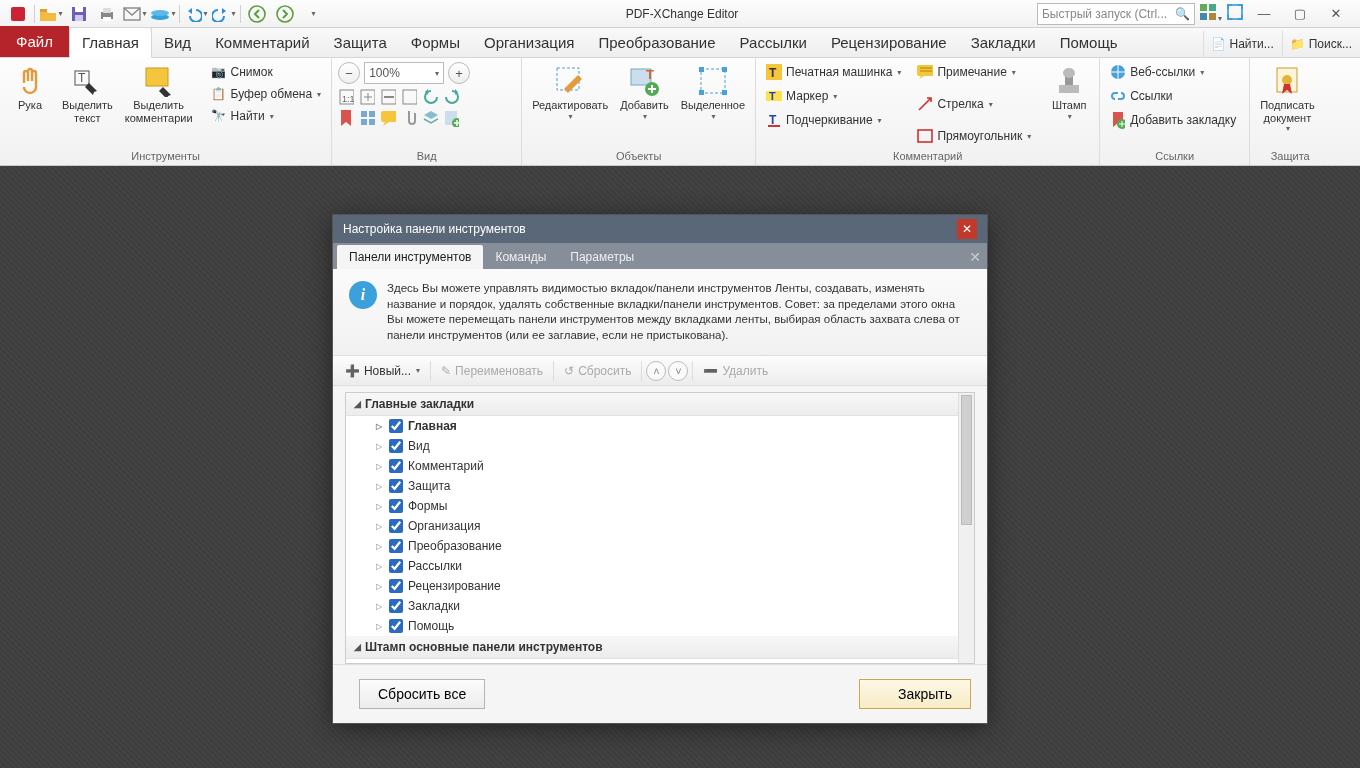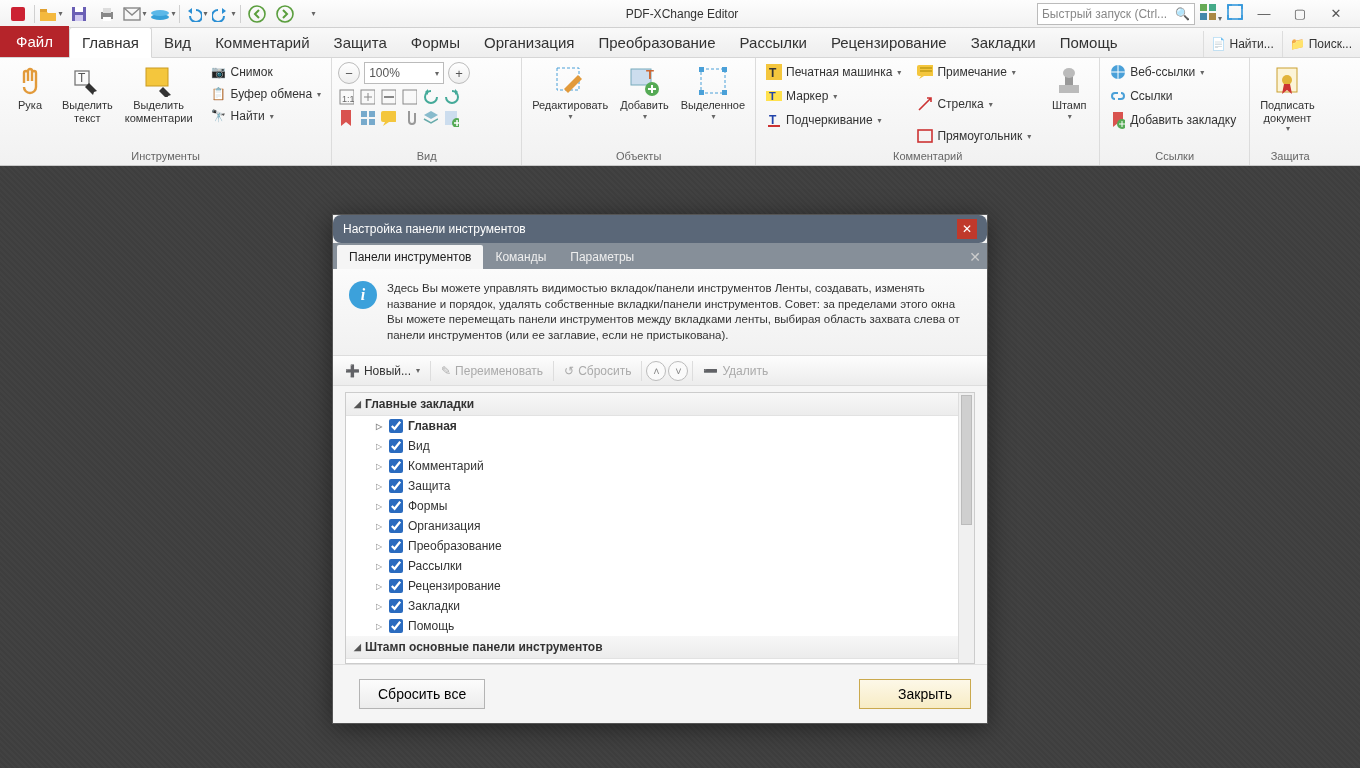--- a/index.html
+++ b/index.html
@@ -37,21 +37,21 @@
 .rsmall .icn, .sqicn { width:16px; height:16px; display:inline-flex; align-items:center; justify-content:center; }
 .zoombox { width:80px; height:22px; border:1px solid #bbb; background:#fff; font-size:12px; padding:0 4px; display:flex; align-items:center; color:#555;}
 .circ { width:22px; height:22px; border:1px solid #bbb; border-radius:50%; display:flex; align-items:center; justify-content:center; font-size:13px; color:#555; cursor:pointer; background:linear-gradient(#fff,#eee);}
 .iconrow { display:flex; gap:5px; }
 
 
 .docarea { position:absolute; top:166px; left:0; right:0; bottom:0; background:repeating-linear-gradient(45deg,#3e3e3e 0,#3e3e3e 2px,#424242 2px,#424242 4px); }
 
 
 .dialog { position:absolute; left:332px; top:214px; width:656px; height:510px; background:#f5f5f5; border:1px solid #555; box-shadow:0 4px 24px rgba(0,0,0,.45); display:flex; flex-direction:column; }
-.dlg-title { height:28px; background:#5a6778; color:#fff; display:flex; align-items:center; padding:0 10px; font-size:12px;border-radius:8px; }
+.dlg-title { height:28px; background:#5a6778; color:#fff; display:flex; align-items:center; padding:0 10px; font-size:12px; }
 .dlg-title .dclose { margin-left:auto; width:20px; height:20px; background:#c0392b; color:#fff; display:flex; align-items:center; justify-content:center; cursor:pointer; font-size:12px; }
 .dlg-tabs { height:26px; background:#868f99; display:flex; align-items:end; padding-left:4px; }
 .dtab { padding:5px 12px; font-size:12px; color:#eee; cursor:pointer; }
 .dtab.active { background:#f5f5f5; color:#222; border-radius:2px 2px 0 0;}
 .dlg-tabs .dclose2 { margin-left:auto; width:24px; height:24px; color:#ccc; display:flex; align-items:center; justify-content:center; cursor:pointer; font-size:14px;}
 .dlg-info { display:flex; gap:10px; padding:12px 16px; background:linear-gradient(#fbfbfb,#f1f1f1); border-bottom:1px solid #ddd; }
 .dlg-info .iicon { width:28px; height:28px; border-radius:50%; background:#3ca1db; color:#fff; display:flex; align-items:center; justify-content:center; font-weight:bold; font-family:Georgia,serif; font-style:italic; flex:none;}
 .dlg-info .itxt { font-size:11.5px; color:#333; line-height:1.35; }
 .dlg-toolbar { height:30px; background:linear-gradient(#fdfdfd,#ececec); border-bottom:1px solid #ddd; display:flex; align-items:center; padding:0 6px; gap:2px; }
 .dtb-btn { display:flex; align-items:center; gap:4px; font-size:12px; color:#333; padding:3px 6px; cursor:pointer; }

